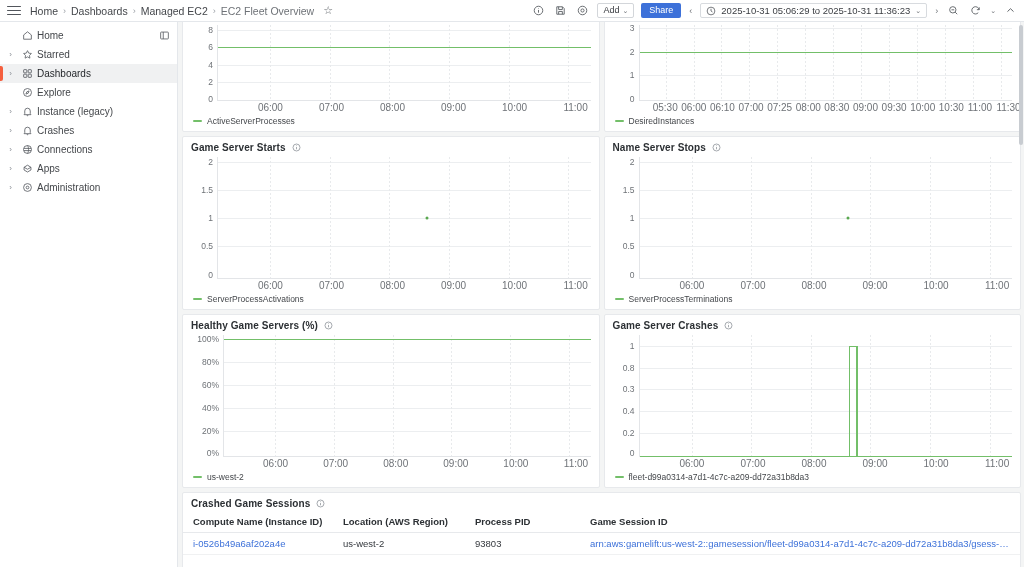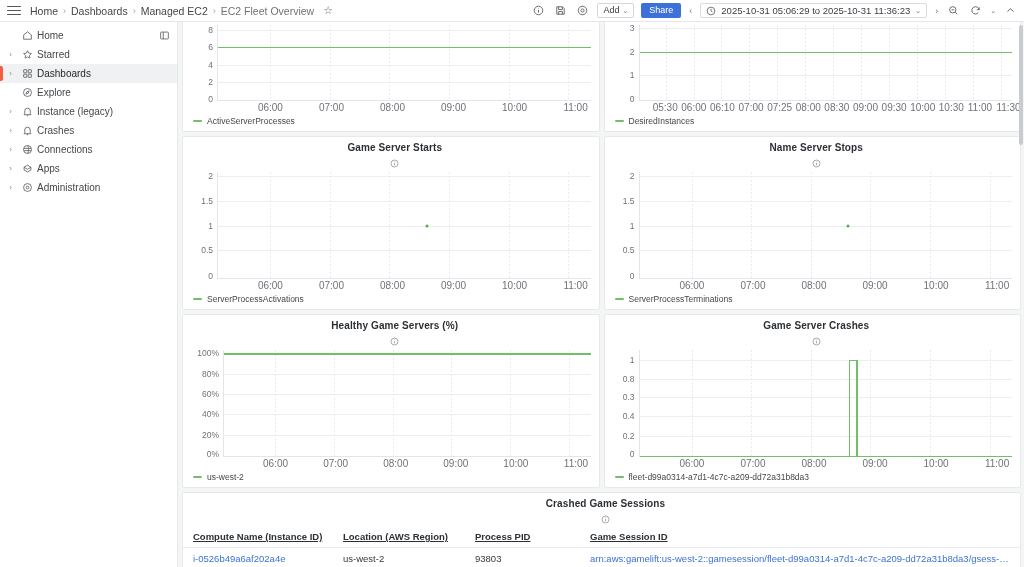--- a/index.html
+++ b/index.html
@@ -83,21 +83,21 @@
   .canvas { flex: 1; min-width: 0; overflow: hidden; position: relative;
     background: #f4f5f5; padding: 0 3px 0 4px; }
   .grid { display: flex; flex-wrap: wrap; gap: 4px 4px; padding-top: 0; }
 
   .panel {
     background: #fff; border: 1px solid #e7e9ec; border-radius: 2px;
     display: flex; flex-direction: column; position: relative; overflow: hidden;
   }
   .panel.half { width: calc(50% - 2px); }
   .panel.full { width: 100%; }
-  .panel-head { display: flex; align-items: center; gap: 6px; padding: 5px 0 2px 8px; flex-direction: column; }
+  .panel-head { display: flex; align-items: center; gap: 6px; padding: 5px 0 2px 8px; }
   .panel-title { font-size: 10px; font-weight: bold; color: #2c3034; letter-spacing: .1px; }
   .info-ic { color: #8e9399; display: flex; cursor: pointer; }
 
   
   .panel.clipped { margin-top: -18px; }
   .panel.clipped .panel-head { visibility: hidden; height: 18px; }
 
   .plot-wrap { flex: 1; display: flex; flex-direction: column; min-height: 0; }
   .plot { flex: 1; display: flex; min-height: 0; padding: 2px 8px 0 0; }
 
@@ -124,21 +124,21 @@
     color: #6e7277; white-space: nowrap; top: 1px; }
 
   .legend { display: flex; align-items: center; gap: 5px; padding: 1px 0 5px 10px; }
   .legend-swatch { width: 9px; height: 2px; background: #73bf69; border-radius: 1px; }
   .legend-label { font-size: 8.5px; color: #44474b; cursor: pointer; }
 
   
   .tbl { width: 100%; border-collapse: collapse; table-layout: fixed; }
   .tbl th {
     text-align: left; font-size: 9.5px; font-weight: bold; color: #2c3034;
-    padding: 5px 6px 5px 10px; border-bottom: 1px solid #e7e9ec; white-space: nowrap; text-decoration: underline;
+    padding: 5px 6px 5px 10px; border-bottom: 1px solid #e7e9ec; white-space: nowrap;
   }
   .tbl td {
     font-size: 9.5px; color: #34383d; padding: 5px 6px 5px 10px;
     border-bottom: 1px solid #f0f1f2; white-space: nowrap;
     overflow: hidden; text-overflow: ellipsis;
   }
   td.link, .link { color: #3d71d9; cursor: pointer; }
   .col-a { width: 150px; } .col-b { width: 132px; }
   .col-c { width: 115px; } .col-d { width: auto; }
 

